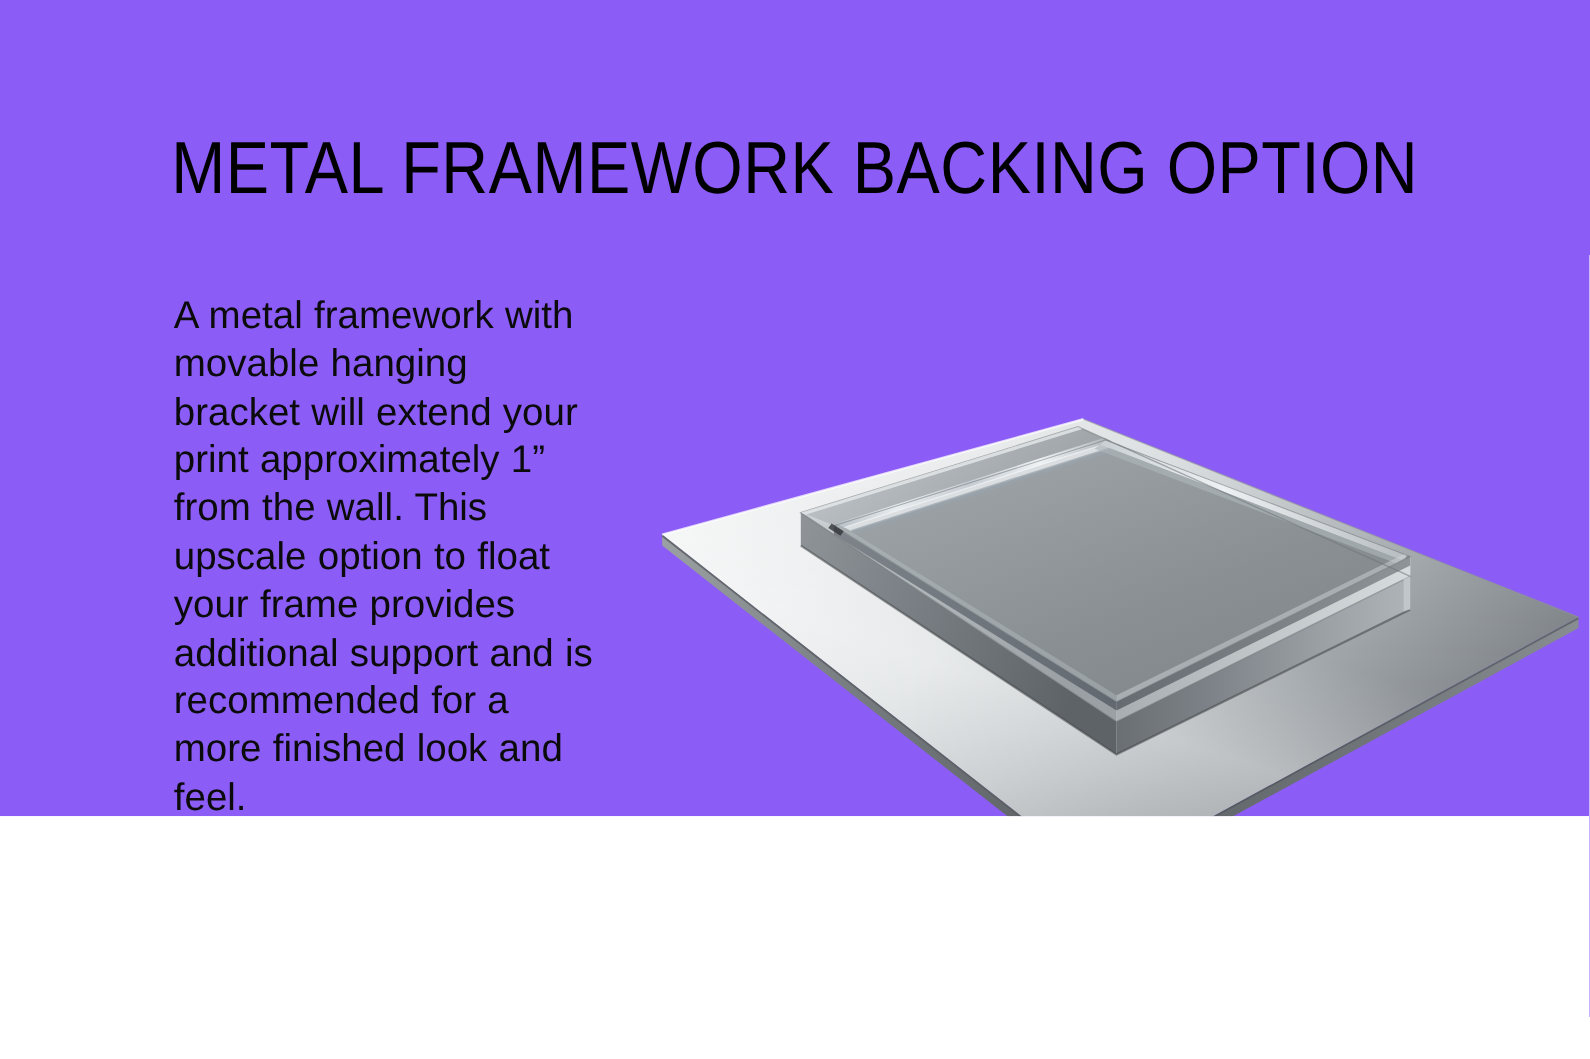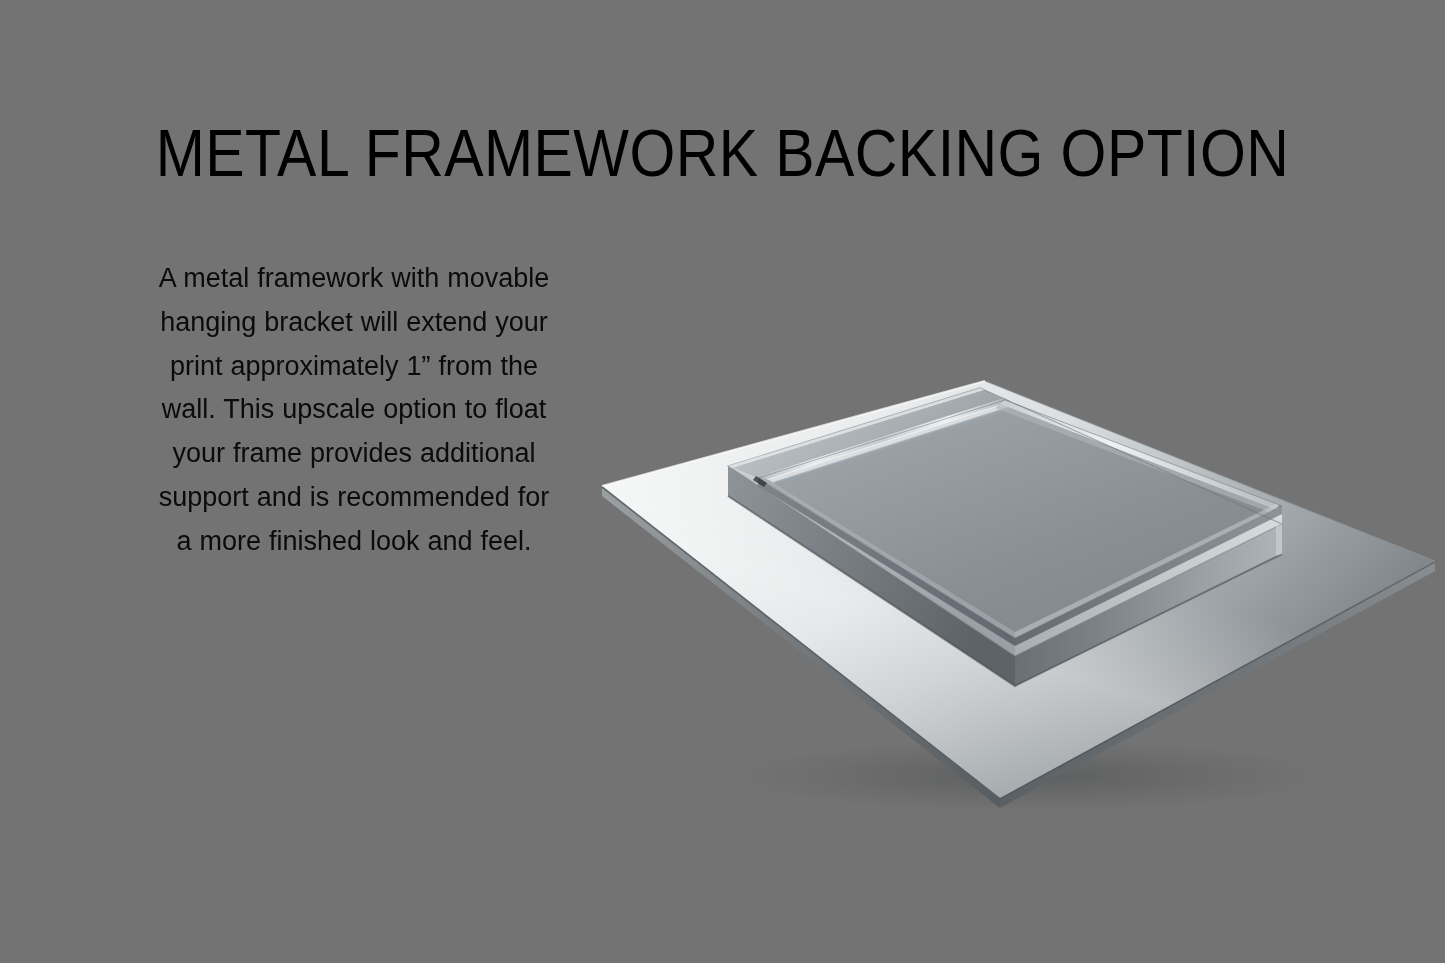--- a/index.html
+++ b/index.html
@@ -9,22 +9,22 @@
     background: #ffffff;
   }
   body {
     font-family: "Liberation Sans", sans-serif;
     -webkit-font-smoothing: antialiased;
   }
 
   #slide {
     position: relative;
     width: 1445px;
-    height: 963px;
-    background: #737373;
+    height: 742px;
+    background: #8b5cf6;
     overflow: hidden;
   }
 
   
   #slide-title {
     position: absolute;
     left: 0;
     top: 72px;
     width: 1445px;
     text-align: center;
@@ -39,25 +39,25 @@
     white-space: nowrap;
   }
 
   
   #body-text {
     position: absolute;
     left: 158px;
     top: 230px;
     width: 392px;
     font-family: "Liberation Sans", sans-serif;
-    font-size: 27px;
+    font-size: 35px;
     line-height: 43.8px;
     font-weight: 400;
     color: #0b0b0b;
-    text-align: center;
+    text-align: left;
     word-spacing: 0.5px;
   }
 
   
   #product-photo {
     position: absolute;
     left: 520px;
     top: 330px;
     width: 900px;
     height: 480px;

